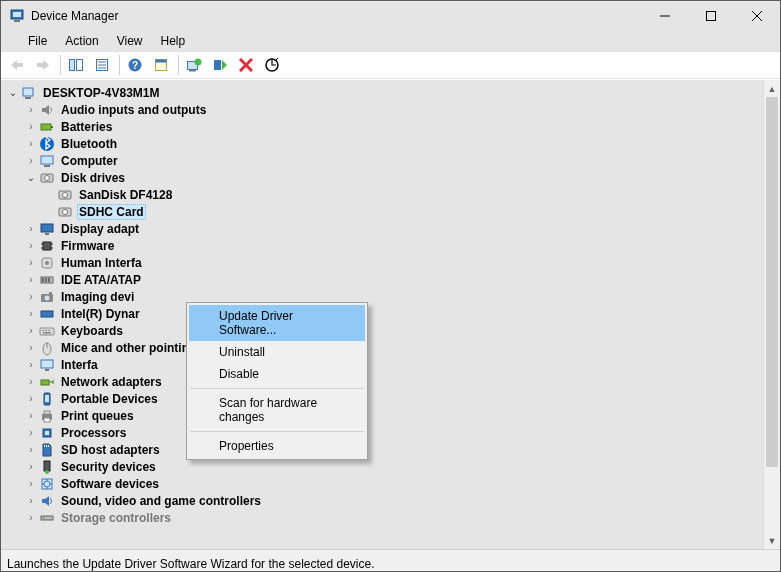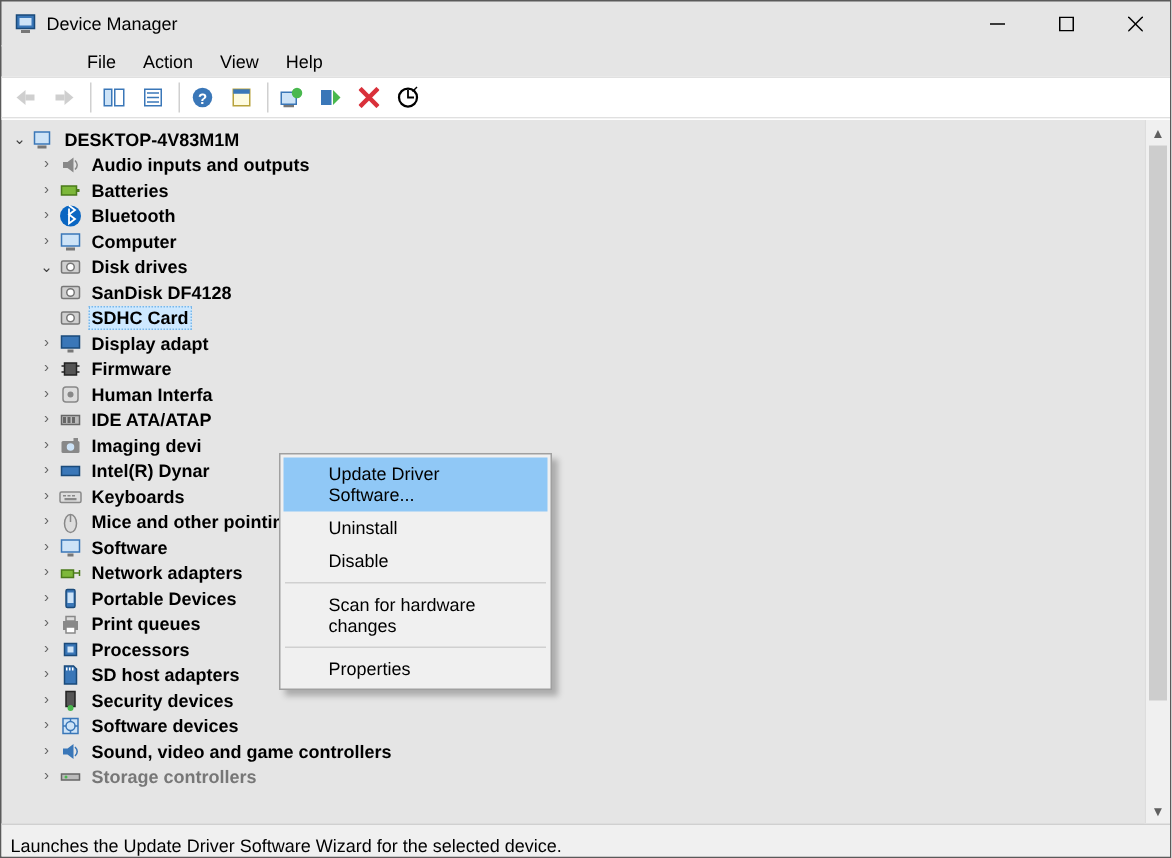--- a/index.html
+++ b/index.html
@@ -4,41 +4,41 @@
 <style>
   * { box-sizing: border-box; }
   html, body { margin: 0; padding: 0; font-family: "Segoe UI", Tahoma, sans-serif; font-size: 12px; color: #000; background: #fff; }
   .window { width: 781px; height: 572px; border: 1px solid #5a5a5a; display: flex; flex-direction: column; background: #e5e5e5; position: relative; }
   .titlebar { height: 30px; display: flex; align-items: center; padding: 0 0 0 8px; border-bottom: 1px solid #e5e5e5; }
   .titlebar .app-icon { width: 16px; height: 16px; margin-right: 6px; }
   .titlebar .title { flex: 1; font-size: 12px; }
   .win-controls { display: flex; height: 100%; }
   .win-btn { width: 46px; display: flex; align-items: center; justify-content: center; font-family: "Segoe UI Symbol", sans-serif; }
   .win-btn svg { display: block; }
-  .menubar { height: 20px; display: flex; align-items: center; padding: 0 19px; gap: 2px; margin-left: 30px; }
+  .menubar { height: 20px; display: flex; align-items: center; padding: 0 19px; gap: 2px; }
   .menu-item { padding: 1px 8px; }
   .toolbar { height: 28px; display: flex; align-items: center; padding: 2px 4px; gap: 0; border-top: 1px solid #e0e0e0; border-bottom: 1px solid #e0e0e0; background: #fff; }
   .tb-btn { width: 24px; height: 22px; display: flex; align-items: center; justify-content: center; border: 1px solid transparent; margin-right: 2px; }
   .tb-sep { width: 1px; height: 20px; background: #d0d0d0; margin: 0 3px; }
   .content { flex: 1; display: flex; overflow: hidden; border-top: 1px solid #fff; position: relative; }
   .tree { flex: 1; overflow: auto; padding: 4px 0; position: relative; }
   .scrollbar-stub { width: 17px; background: #f0f0f0; border-left: 1px solid #ddd; display:flex; flex-direction:column; }
   .sb-up, .sb-down { height:17px; display:flex; align-items:center; justify-content:center; color:#606060; font-size:9px;}
   .sb-track { flex:1; position:relative; }
   .sb-thumb { position:absolute; left:2px; right:2px; top:0; height:85%; background:#cdcdcd; }
   .statusbar { height: 22px; border-top: 1px solid #d0d0d0; display: flex; align-items: flex-end; padding: 0 6px; font-size: 12px; background:#f0f0f0; }
   .node { display: flex; align-items: center; height: 17px; white-space: nowrap; }
   .arrow { width: 16px; text-align: center; color: #666; font-size: 10px; cursor: default; user-select:none; }
   .arrow.expanded { color: #404040; }
   .dev-icon { width: 16px; height: 16px; margin-right: 4px; flex-shrink: 0; }
   .node-label { padding: 0 2px; font-weight: bold; }
   .node-label.sel { background: #cde8ff; border: 1px dotted #7ab7e8; padding: 0 1px; }
   .indent0 { padding-left: 4px; }
   .indent1 { padding-left: 22px; }
-  .indent2 { padding-left: 22px; }
+  .indent2 { padding-left: 40px; }
   .context-menu { position: absolute; left: 137px; top: 222px; width: 182px; background: #f0f0f0; border: 1px solid #a0a0a0; box-shadow: 4px 4px 4px rgba(0,0,0,.25); padding: 2px; font-size: 12px; z-index: 10; margin-left: 48px; }
   .cm-item { padding: 4px 26px 4px 30px; }
   .cm-item.hl { background: #90c8f6; color:#000; }
   .cm-item.bold { font-weight: normal; }
   .cm-sep { height: 1px; background: #d0d0d0; margin: 3px 1px; }
   .faded { color:#777; }
   svg { display:block; }
 </style>
 </head>
 <body>
@@ -286,21 +286,21 @@
             <line x1="8" y1="3" x2="8" y2="8" stroke="#888"></line>
           </svg>
           <span class="node-label">Mice and other pointing devices</span>
         </div>
         <div class="node indent1">
           <span class="arrow ">›</span>
           <svg class="dev-icon" viewBox="0 0 16 16">
             <rect x="2" y="3" width="12" height="8" fill="#cde3f7" stroke="#3a77b8"></rect>
             <rect x="6" y="12" width="4" height="2" fill="#777"></rect>
           </svg>
-          <span class="node-label">Software</span>
+          <span class="node-label">Interfa</span>
         </div>
         <div class="node indent1">
           <span class="arrow ">›</span>
           <svg class="dev-icon" viewBox="0 0 16 16">
             <rect x="2" y="6" width="8" height="5" fill="#7db83a" stroke="#4a7a1a"></rect>
             <path d="M10 8h4M14 6v4" stroke="#4a7a1a"></path>
           </svg>
           <span class="node-label">Network adapters</span>
         </div>
         <div class="node indent1">

